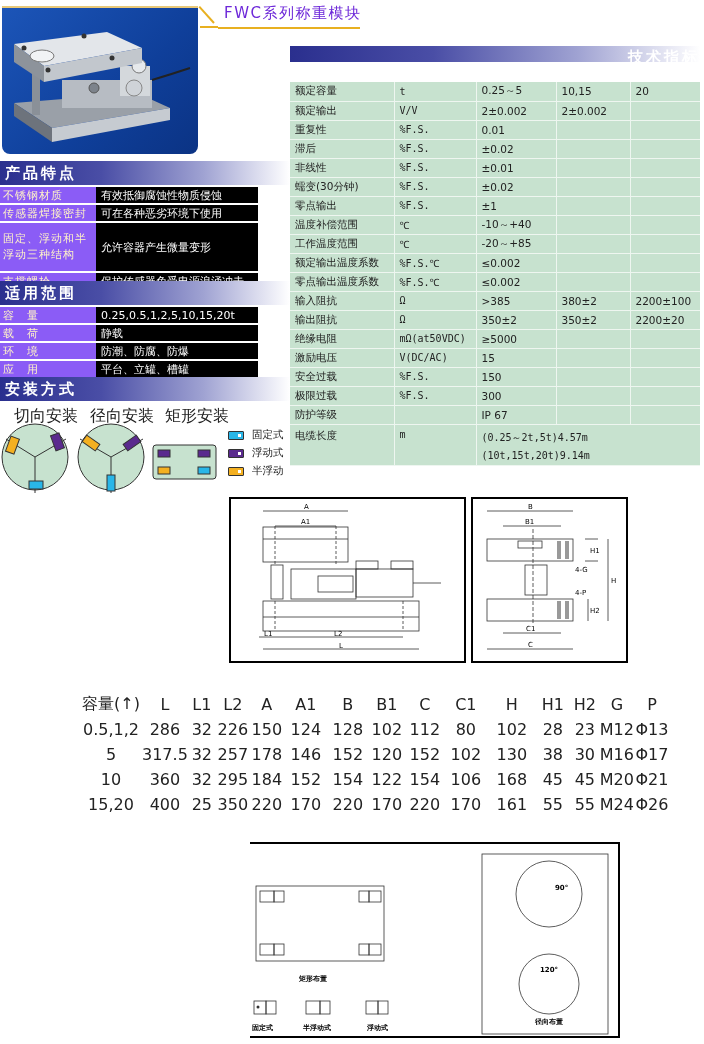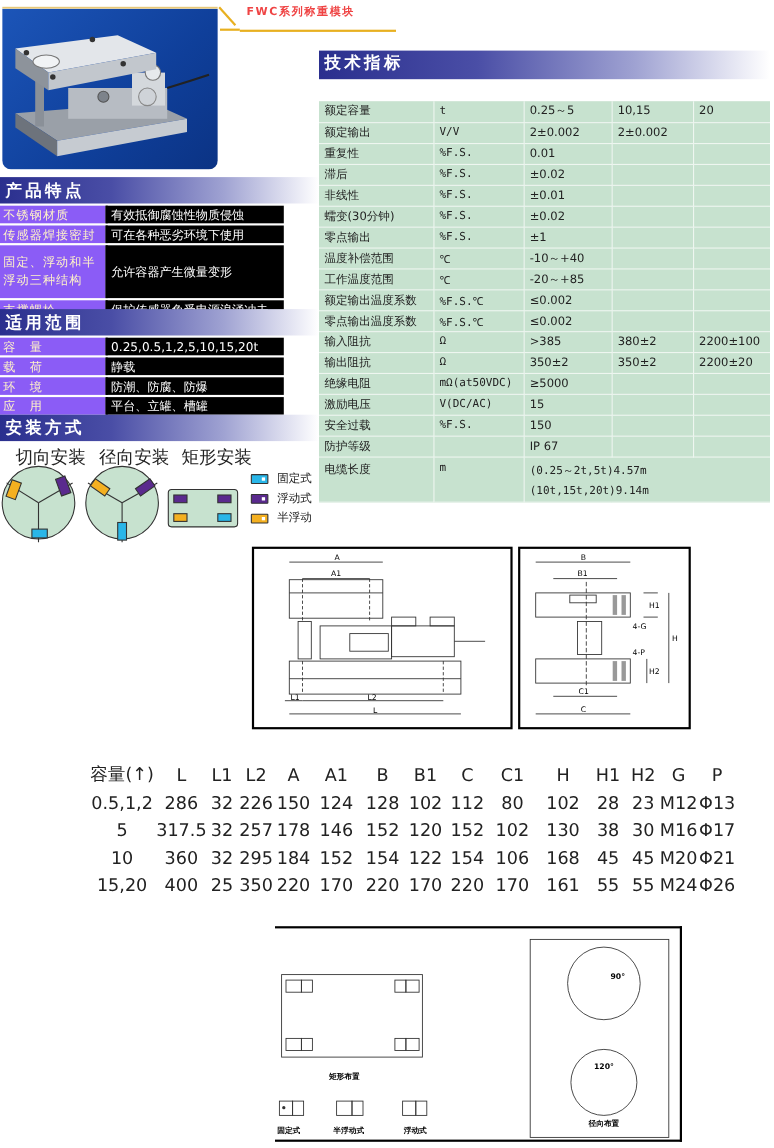--- a/index.html
+++ b/index.html
@@ -6,21 +6,21 @@
   body { width: 704px; height: 1044px; background: #ffffff; position: relative; overflow: hidden;
          font-family: "DejaVu Sans", sans-serif; color: #222; }
   .abs { position: absolute; }
 
   
   .photo { left: 2px; top: 6px; width: 196px; height: 148px; background: linear-gradient(135deg,#1c55b8 0%,#0f3f9a 60%,#0b3384 100%);
            border-radius: 0 0 8px 8px; border-top: 2px solid #e8c878; overflow: hidden; }
   .title-wrap { left: 200px; top: 0; width: 160px; height: 30px; }
   .title-line { position:absolute; left:0; top:6px; width:18px; height:22px; border-bottom: 2px solid #e8b020; }
   .title-line:before { content:""; position:absolute; left:0; top:0; width:22px; height:2px; background:#e8b020; transform-origin:left top; transform: rotate(48deg); }
-  .title-text { position:absolute; left:24px; top:4px; font-weight:bold; font-size:10px; letter-spacing:1.5px; color:#ef4444; white-space:nowrap; }
+  .title-text { position:absolute; left:24px; top:4px; font-weight:normal; font-size:15px; letter-spacing:1.5px; color:#6d28d9; white-space:nowrap; }
   .title-under { position:absolute; left:18px; top:27px; width:142px; height:2px; background:#e8b020; }
 
   
   .sec-head { height: 24px; background: linear-gradient(90deg,#2a2f8e 0%,#4a4ea6 35%,#9fa2d2 70%,#ffffff 100%);
               color: #fff; font-weight: bold; font-size: 15px; letter-spacing: 3px; padding-left: 5px; line-height: 24px; }
 
   
   .feat-table { border-collapse: separate; border-spacing: 0 2px; width: 258px; font-size: 11px; }
   .feat-table td { height: 16px; line-height: 15px; padding: 0 3px; }
   .feat-table td.k { background: #8b5cf6; color: #fff3c8; width: 96px; letter-spacing: 1px; }
@@ -171,21 +171,21 @@
       <span>浮动式</span>
     </div>
     <div class="legend-item">
       <span class="chip" style="background:#f4b020"></span>
       <span>半浮动</span>
     </div>
   </div>
 </div>
 
 <div class="abs spec">
-  <div class="sec-head" style="height:26px;line-height:22px;">技术指标</div>
+  <div class="sec-head" style="height:16px;line-height:22px;text-align:right;">技术指标</div>
   <table class="spec-table" id="spec-table">
     <tbody id="spec-body">
         <tr>
           <td class="c0">额定容量</td>
           <td class="c1">t</td>
           <td class="c2">0.25～5</td>
           <td class="c3">10,15</td>
           <td class="c4">20</td>
         </tr>
         <tr>
@@ -283,20 +283,27 @@
           <td class="c0">激励电压</td>
           <td class="c1">V(DC/AC)</td>
           <td class="c2">15</td>
           <td class="c3"></td>
           <td class="c4"></td>
         </tr>
         <tr>
           <td class="c0">安全过载</td>
           <td class="c1">%F.S.</td>
           <td class="c2">150</td>
+          <td class="c3"></td>
+          <td class="c4"></td>
+        </tr>
+        <tr>
+          <td class="c0">极限过载</td>
+          <td class="c1">%F.S.</td>
+          <td class="c2">300</td>
           <td class="c3"></td>
           <td class="c4"></td>
         </tr>
         <tr>
           <td class="c0">防护等级</td>
           <td class="c1"></td>
           <td class="c2">IP 67</td>
           <td class="c3"></td>
           <td class="c4"></td>
         </tr>

